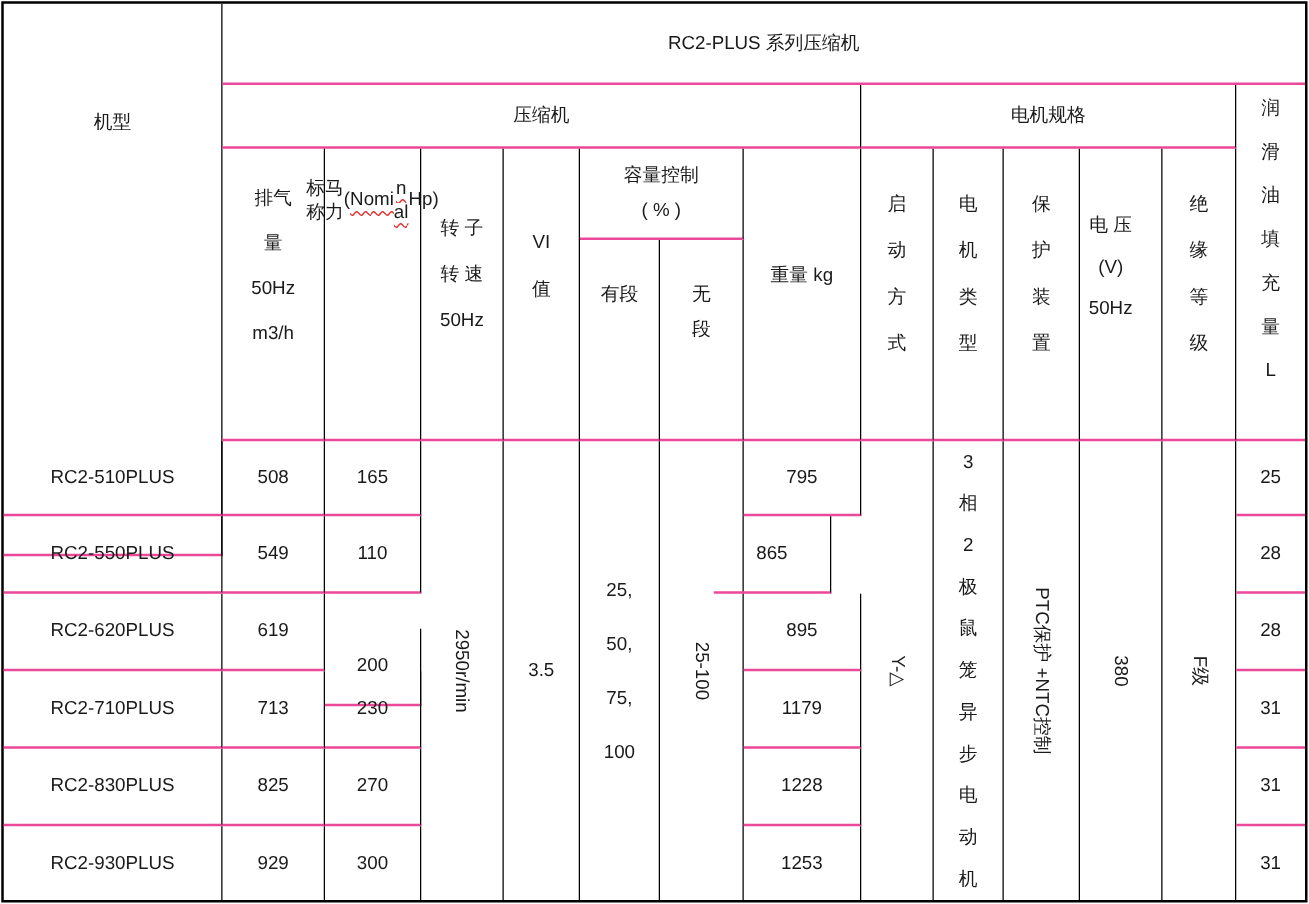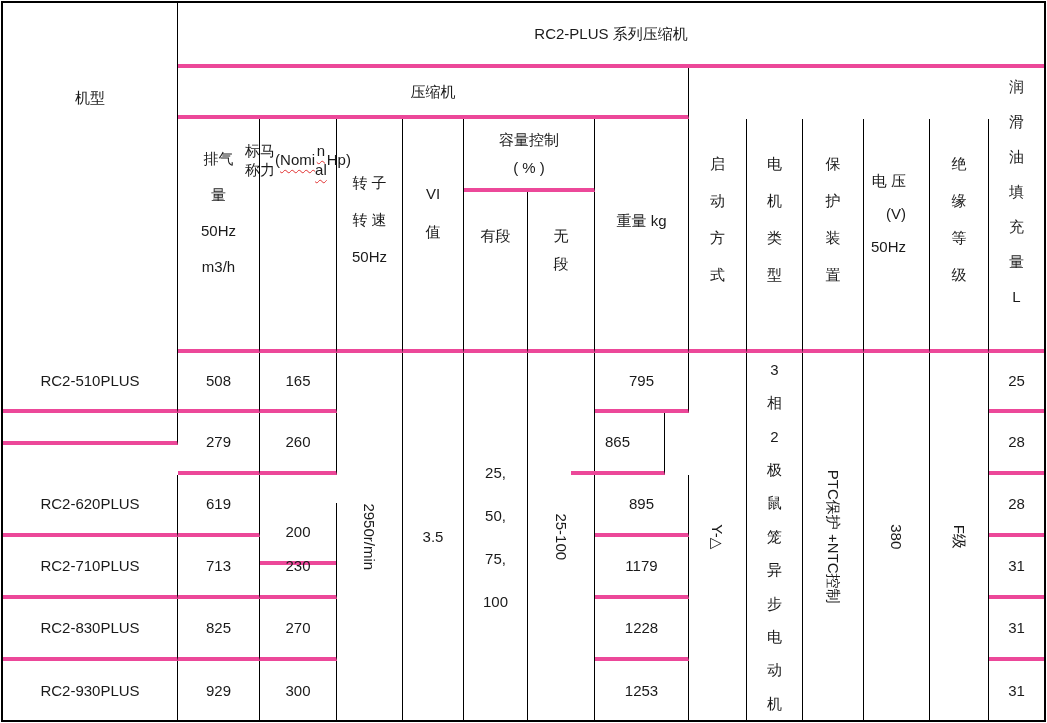--- a/index.html
+++ b/index.html
@@ -6,38 +6,38 @@
   .page{
     position:relative;width:1047px;height:723px;background:#ffffff;overflow:hidden;
     font-family:"Liberation Sans","DejaVu Sans",sans-serif;color:#1a1a1a;
   }
   .tbl{
     position:absolute;left:1px;top:1px;width:1045px;height:721px;
     border:2px solid #000;box-sizing:border-box;background:#fff;
   }
   .cell{
     position:absolute;box-sizing:border-box;
-    border-right:1px solid #000;border-bottom:4px solid #ec4899;
+    border-right:1px solid #000;border-bottom:2px solid #ec4899;
     display:flex;align-items:center;justify-content:center;
     text-align:center;font-size:15px;line-height:1.3;
   }
   .no-r{border-right:none;}
   .no-b{border-bottom:none;}
   .pre{white-space:pre-line;}
   .rot{transform:rotate(90deg);white-space:nowrap;}
   .top{align-items:flex-start;}
   .col{flex-direction:row;}
   
   .lh34{line-height:28px;} .lh35{line-height:35px;} .lh36{line-height:36px;}
   .lh37{line-height:37px;} .lh38{line-height:38px;} .lh33{line-height:33px;}
   .lh43{line-height:43px;} .lhfill{line-height:33.4px;}
   .pt1{padding-top:1px;} .pt22{padding-top:22px;} .pt26{padding-top:26px;}
   .pt30{padding-top:30px;} .pt45{padding-top:45px;} .pt56{padding-top:56px;justify-content:center;}
   .pt85{padding-top:85px;} .pt92{padding-top:92px;}
-  .leftal{justify-content:flex-start;text-align:right;padding-left:7px;}
+  .leftal{justify-content:flex-start;text-align:center;padding-left:7px;}
   .wavy{
     text-decoration-line:underline;text-decoration-style:wavy;
     text-decoration-color:#e03030;text-decoration-thickness:1px;
     text-underline-offset:4px;
   }
   .nl{height:38px;display:flex;align-items:center;justify-content:center;}
 </style>
 </head>
 <body>
 
@@ -49,20 +49,23 @@
     </div>
 
     <div class="cell no-r" style="left:175px;top:0;width:866px;height:65px">
       <span>RC2-PLUS 系列压缩机</span>
     </div>
 
     <div class="cell" style="left:175px;top:65px;width:511px;height:51px">
       <span>压缩机</span>
     </div>
 
+    <div class="cell" style="left:686px;top:65px;width:300px;height:51px">
+      <span>电机规格</span>
+    </div>
 
     <div class="cell no-r top pt1 lh35" style="left:986px;top:65px;width:55px;height:285px">
       <span class="pre">润
 滑
 油
 填
 充
 量
 L</span>
     </div>
@@ -152,57 +155,60 @@
     <div class="cell top pt26 lh37" style="left:927px;top:116px;width:59px;height:234px">
       <span class="pre">绝
 缘
 等
 级</span>
     </div>
 
     <div class="cell" style="left:0;top:350px;width:175px;height:60px">
         <span>RC2-510PLUS</span>
       </div>
+    <div class="cell" style="left:0;top:410px;width:175px;height:62px">
+        <span>RC2-550PLUS</span>
+      </div>
     <div class="cell" style="left:0;top:472px;width:175px;height:62px">
         <span>RC2-620PLUS</span>
       </div>
     <div class="cell" style="left:0;top:534px;width:175px;height:62px">
         <span>RC2-710PLUS</span>
       </div>
     <div class="cell" style="left:0;top:596px;width:175px;height:62px">
         <span>RC2-830PLUS</span>
       </div>
     <div class="cell no-b" style="left:0;top:658px;width:175px;height:59px">
         <span>RC2-930PLUS</span>
       </div>
 
     <div class="cell" style="left:175px;top:350px;width:82px;height:60px">
         <span>508</span>
       </div>
     <div class="cell" style="left:175px;top:410px;width:82px;height:62px">
-        <span>279</span>
+        <span>549</span>
       </div>
     <div class="cell" style="left:175px;top:472px;width:82px;height:62px">
         <span>619</span>
       </div>
     <div class="cell" style="left:175px;top:534px;width:82px;height:62px">
         <span>713</span>
       </div>
     <div class="cell" style="left:175px;top:596px;width:82px;height:62px">
         <span>825</span>
       </div>
     <div class="cell no-b" style="left:175px;top:658px;width:82px;height:59px">
         <span>929</span>
       </div>
 
     <div class="cell" style="left:257px;top:350px;width:77px;height:60px">
         <span>165</span>
       </div>
     <div class="cell" style="left:257px;top:410px;width:77px;height:62px">
-        <span>260</span>
+        <span>110</span>
       </div>
     <div class="cell" style="left:257px;top:500px;width:77px;height:62px">
         <span>200</span>
       </div>
     <div class="cell" style="left:257px;top:534px;width:77px;height:62px">
         <span>230</span>
       </div>
     <div class="cell" style="left:257px;top:596px;width:77px;height:62px">
         <span>270</span>
       </div>

